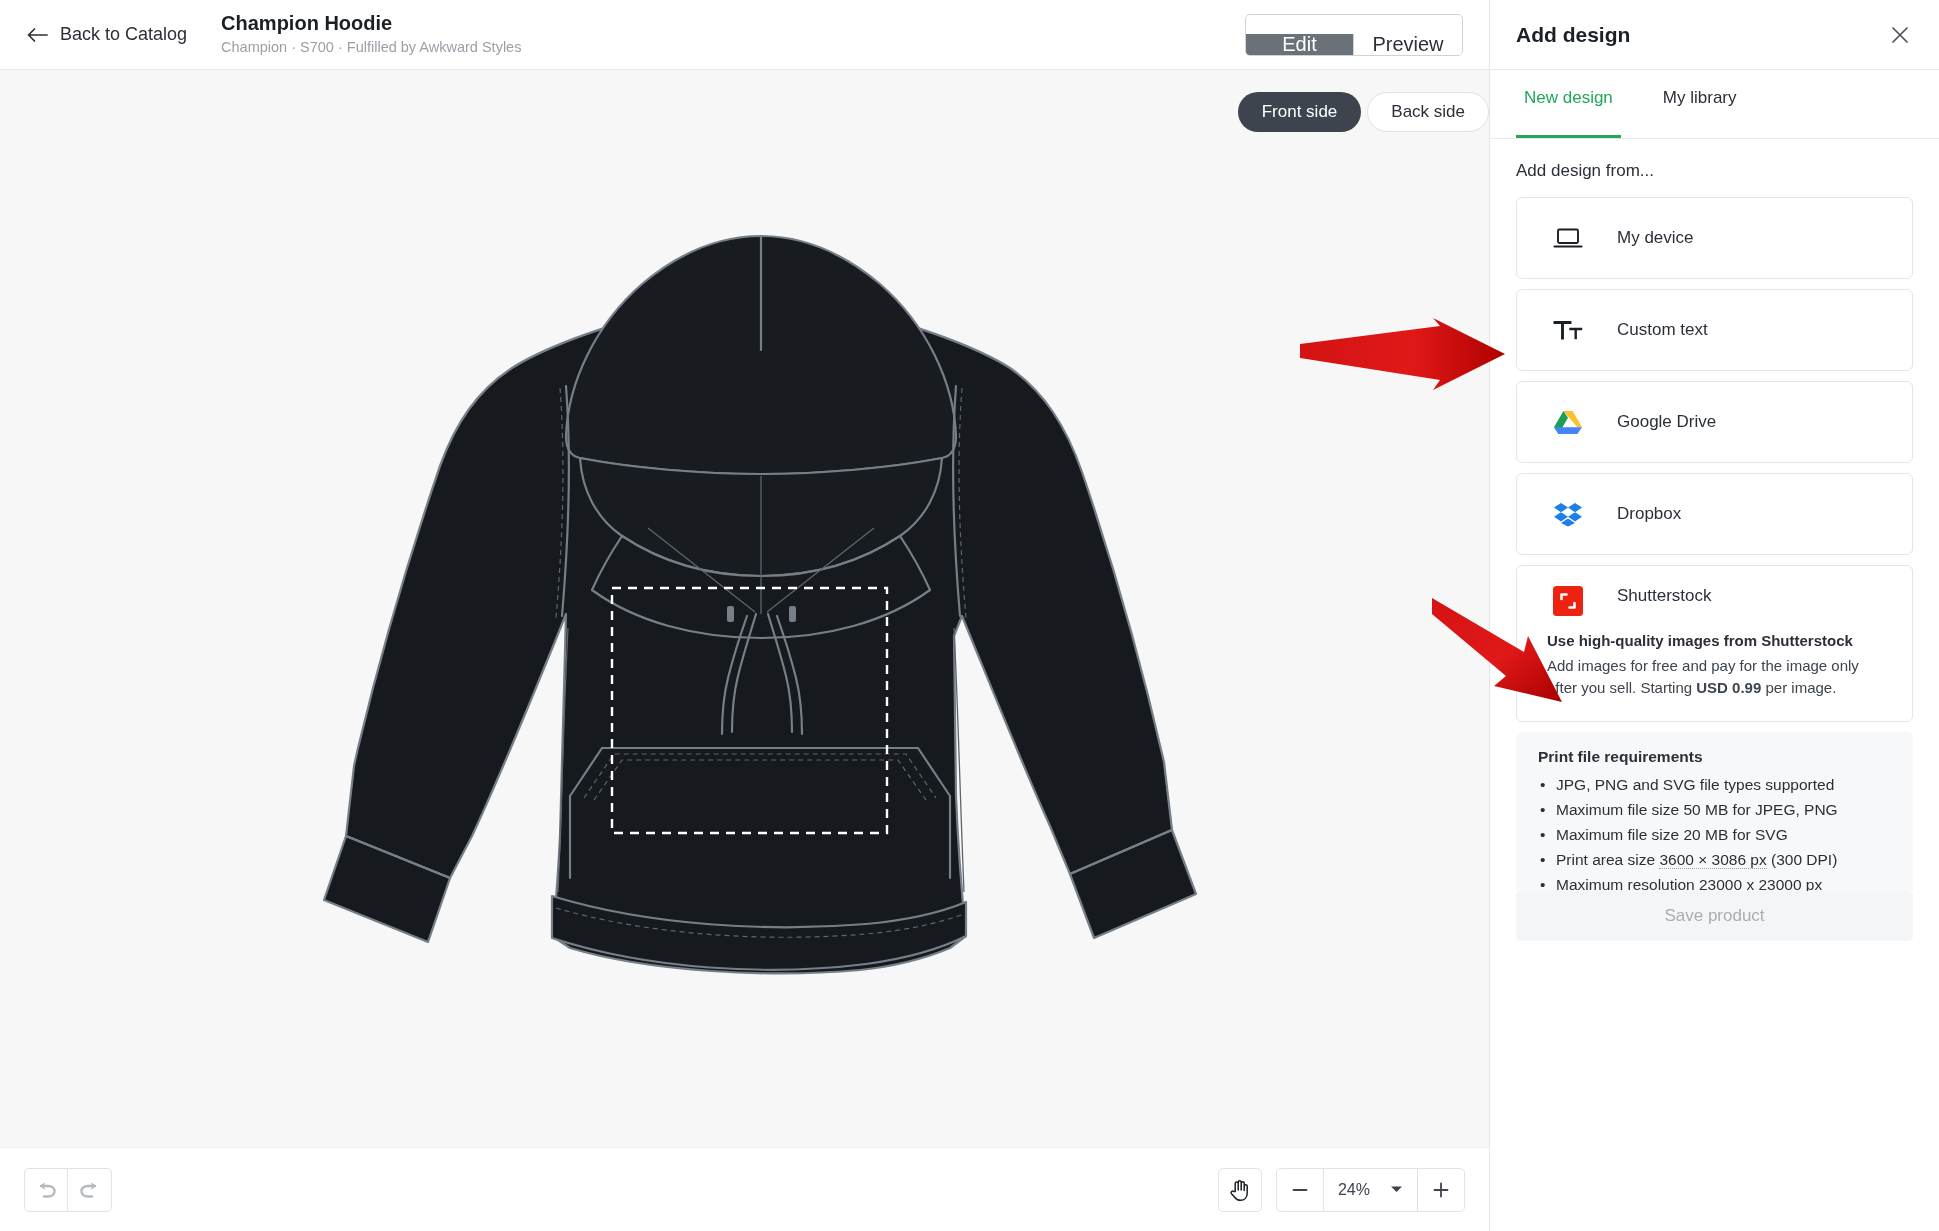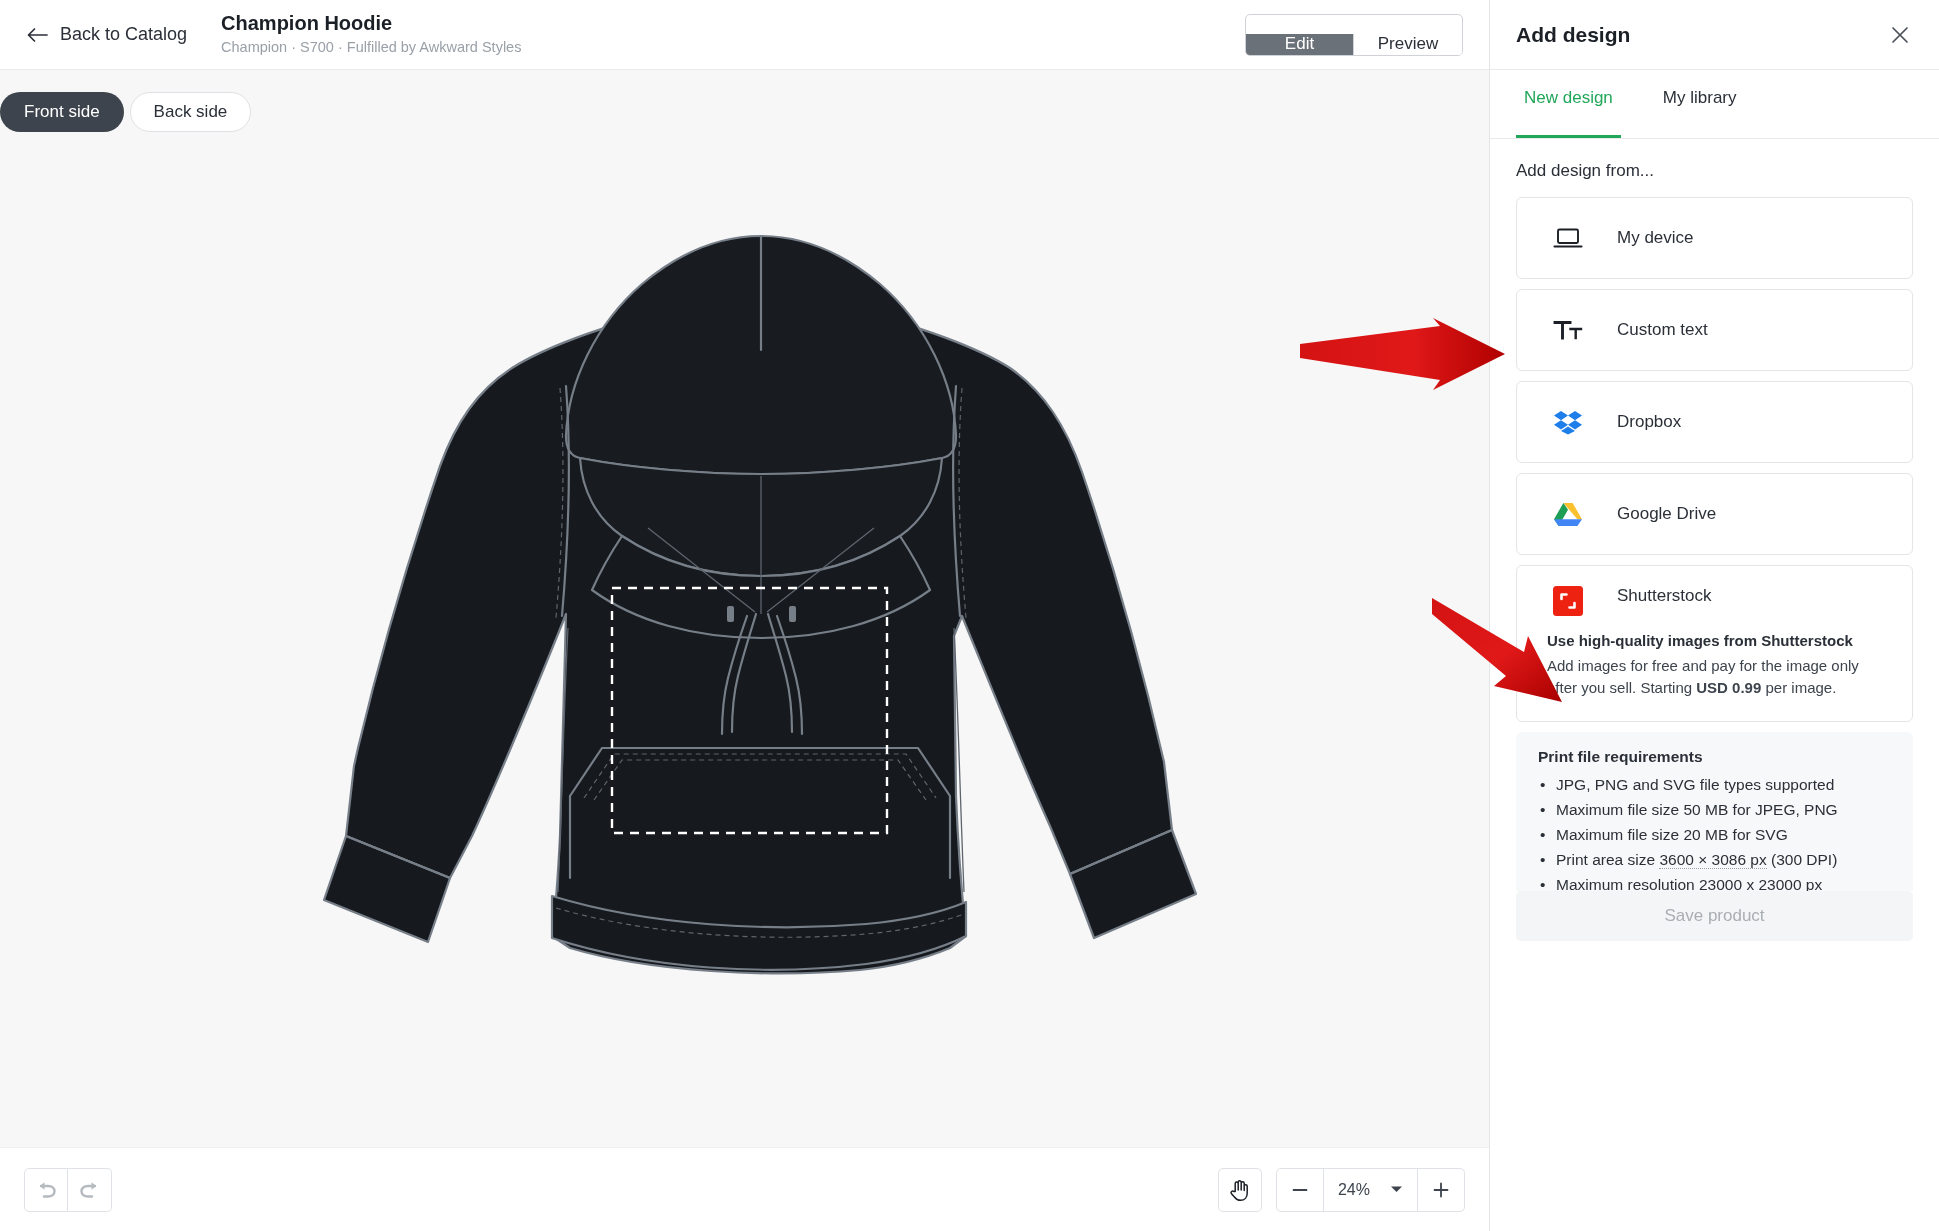--- a/index.html
+++ b/index.html
@@ -39,31 +39,31 @@
     margin-left: auto;
     display: flex;
     border: 1px solid #cfd3d8;
     border-radius: 5px;
     overflow: hidden;
     height: 42px;
   }
   .seg-btn {
     min-width: 108px;
     display: flex; align-items: center; justify-content: center;
-    font-size: 17px; cursor: pointer; background: #ffffff; color: #2b3038;
+    font-size: 20px; cursor: pointer; background: #ffffff; color: #2b3038;
     border-right: 1px solid #cfd3d8;
     margin-top: 19px;
   }
   .seg-btn:last-child { border-right: none; }
   .seg-btn.active { background: #6b7179; color: #ffffff; }
 
   
   .canvas-wrap {
     flex: 1; position: relative;
-    display: flex; flex-direction: column; align-items: flex-start;
+    display: flex; flex-direction: column; align-items: flex-end;
     background: #f7f7f7;
     padding-top: 22px;
     min-height: 0;
   }
   .side-toggle {
     display: flex; align-items: center; gap: 0;
     border-radius: 999px;
     z-index: 4;
   }
   .side-pill {
@@ -372,39 +372,39 @@
             <path d="M2 4.5 H17 M9.5 4.5 V20" stroke="#1b1f26" stroke-width="2.9" stroke-linecap="square"></path>
             <path d="M17.5 11 H28 M22.7 11 V20" stroke="#1b1f26" stroke-width="2.4" stroke-linecap="square"></path>
           </svg>
         </div>
         <div class="src-label">Custom text</div>
       </div>
 
       <div class="src-card">
         <div class="src-icon">
           <svg width="30" height="26" viewBox="0 0 30 26">
+            <path d="M10.4 2 L19.6 2 L29 18.2 L24.4 18.2 Z" fill="#fbc02d"></path>
+            <path d="M10.4 2 L1 18.2 L5.6 25 L15 8.8 Z" fill="#1e9e54"></path>
+            <path d="M1 18.2 L29 18.2 L24.4 25 L5.6 25 Z" fill="#4285f4"></path>
+          </svg>
+        </div>
+        <div class="src-label">Google Drive</div>
+      </div>
+
+      <div class="src-card">
+        <div class="src-icon">
+          <svg width="30" height="26" viewBox="0 0 30 26">
             <path d="M8 2 L1 6.6 L8 11.2 L15 6.6 Z" fill="#1e7fea"></path>
             <path d="M22 2 L29 6.6 L22 11.2 L15 6.6 Z" fill="#1e7fea"></path>
             <path d="M8 20.4 L1 15.8 L8 11.2 L15 15.8 Z" fill="#1e7fea"></path>
             <path d="M22 20.4 L29 15.8 L22 11.2 L15 15.8 Z" fill="#1e7fea"></path>
             <path d="M15 17.4 L8 22 L15 25.6 L22 22 Z" fill="#1e7fea"></path>
           </svg>
         </div>
         <div class="src-label">Dropbox</div>
-      </div>
-
-      <div class="src-card">
-        <div class="src-icon">
-          <svg width="30" height="26" viewBox="0 0 30 26">
-            <path d="M10.4 2 L19.6 2 L29 18.2 L24.4 18.2 Z" fill="#fbc02d"></path>
-            <path d="M10.4 2 L1 18.2 L5.6 25 L15 8.8 Z" fill="#1e9e54"></path>
-            <path d="M1 18.2 L29 18.2 L24.4 25 L5.6 25 Z" fill="#4285f4"></path>
-          </svg>
-        </div>
-        <div class="src-label">Google Drive</div>
       </div>
 
       <div class="src-card tall">
         <div class="src-row">
           <div class="src-icon">
             <svg width="30" height="30" viewBox="0 0 30 30">
               <rect width="30" height="30" rx="3.5" fill="#ee2211"></rect>
               <path d="M8.5 13 V8.5 H13.5" fill="none" stroke="#ffffff" stroke-width="2.6" stroke-linecap="round" stroke-linejoin="round"></path>
               <path d="M21.5 17 V21.5 H16.5" fill="none" stroke="#ffffff" stroke-width="2.6" stroke-linecap="round" stroke-linejoin="round"></path>
             </svg>

